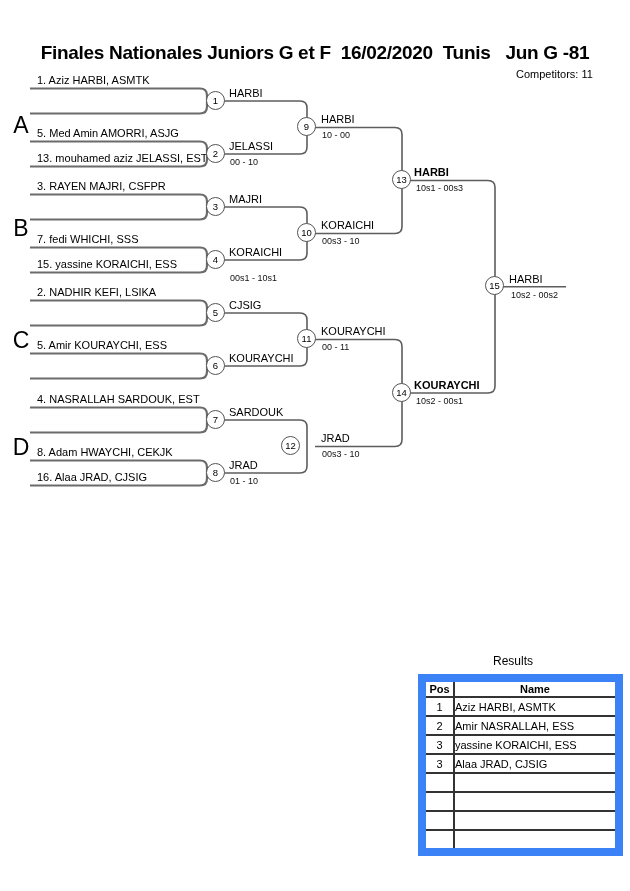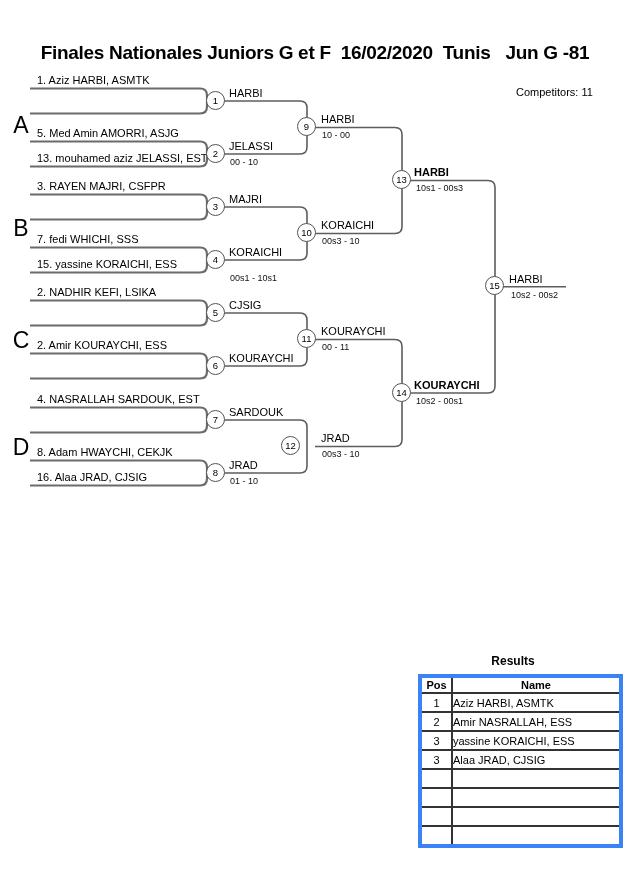--- a/index.html
+++ b/index.html
@@ -4,36 +4,36 @@
 <style>
   html,body{margin:0;padding:0;}
   body{
     width:630px;height:891px;position:relative;background:#fff;overflow:hidden;
     font-family:"Liberation Sans","DejaVu Sans",sans-serif;color:#000;
   }
   .title{
     position:absolute;top:42px;left:0;width:630px;text-align:center;
     font-size:19px;font-weight:bold;white-space:pre;letter-spacing:-0.3px;
   }
-  .competitors{position:absolute;top:68px;left:516px;font-size:11px;margin-top:18px;}
+  .competitors{position:absolute;top:68px;left:516px;font-size:11px;}
   svg.lines{position:absolute;top:0;left:0;z-index:1;}
   .sec{position:absolute;left:8px;width:26px;font-size:23px;line-height:28px;text-align:center;}
   .p{position:absolute;left:37px;font-size:11px;line-height:13px;white-space:pre;z-index:2;}
   .w{position:absolute;font-size:11px;line-height:13px;white-space:pre;z-index:3;text-align:center;}
   .w.bold{font-weight:bold;}
   .s{position:absolute;font-size:9px;line-height:11px;white-space:pre;z-index:3;color:#111;text-align:right;}
   .c{
     position:absolute;width:17px;height:17px;border:1.5px solid #555;border-radius:50%;
     background:#fff;z-index:4;display:flex;align-items:center;justify-content:center;
     font-size:9.5px;line-height:17px;
   }
-  .results-title{position:absolute;top:654px;left:418px;width:190px;text-align:center;font-size:12px;font-weight:bold;}
+  .results-title{position:absolute;top:654px;left:418px;width:190px;text-align:center;font-size:12px;font-weight:normal;}
   table.results{
     position:absolute;top:674px;left:418px;width:205px;border-collapse:collapse;
-    border:4px solid #3b82f6;table-layout:fixed;font-size:11px;
+    border:8px solid #3b82f6;table-layout:fixed;font-size:11px;
   }
   table.results th,table.results td{border:2px solid #333;padding:0;overflow:hidden;white-space:nowrap;}
   table.results th{height:14px;font-weight:bold;text-align:center;}
   table.results td{height:17px;}
   td.pos{text-align:center;}
   td.nm{text-align:left;padding-left:8px;}
   col.cpos{width:32px;}
 </style>
 </head>
 <body>
@@ -69,21 +69,21 @@
 <div class="sec" style="top:326px">C</div>
 <div class="sec" style="top:433px">D</div>
 
 <div class="p" style="top:74px">1. Aziz HARBI, ASMTK</div>
 <div class="p" style="top:127px">5. Med Amin AMORRI, ASJG</div>
 <div class="p" style="top:152px">13. mouhamed aziz JELASSI, EST</div>
 <div class="p" style="top:180px">3. RAYEN MAJRI, CSFPR</div>
 <div class="p" style="top:233px">7. fedi WHICHI, SSS</div>
 <div class="p" style="top:258px">15. yassine KORAICHI, ESS</div>
 <div class="p" style="top:286px">2. NADHIR KEFI, LSIKA</div>
-<div class="p" style="top:339px">2. Amir KOURAYCHI, ESS</div>
+<div class="p" style="top:339px">5. Amir KOURAYCHI, ESS</div>
 <div class="p" style="top:393px">4. NASRALLAH SARDOUK, EST</div>
 <div class="p" style="top:446px">8. Adam HWAYCHI, CEKJK</div>
 <div class="p" style="top:471px">16. Alaa JRAD, CJSIG</div>
 
 <div class="c" style="left:206px;top:91px">1</div>
 <div class="c" style="left:206px;top:144px">2</div>
 <div class="c" style="left:206px;top:197px">3</div>
 <div class="c" style="left:206px;top:250px">4</div>
 <div class="c" style="left:206px;top:303px">5</div>
 <div class="c" style="left:206px;top:356px">6</div>

